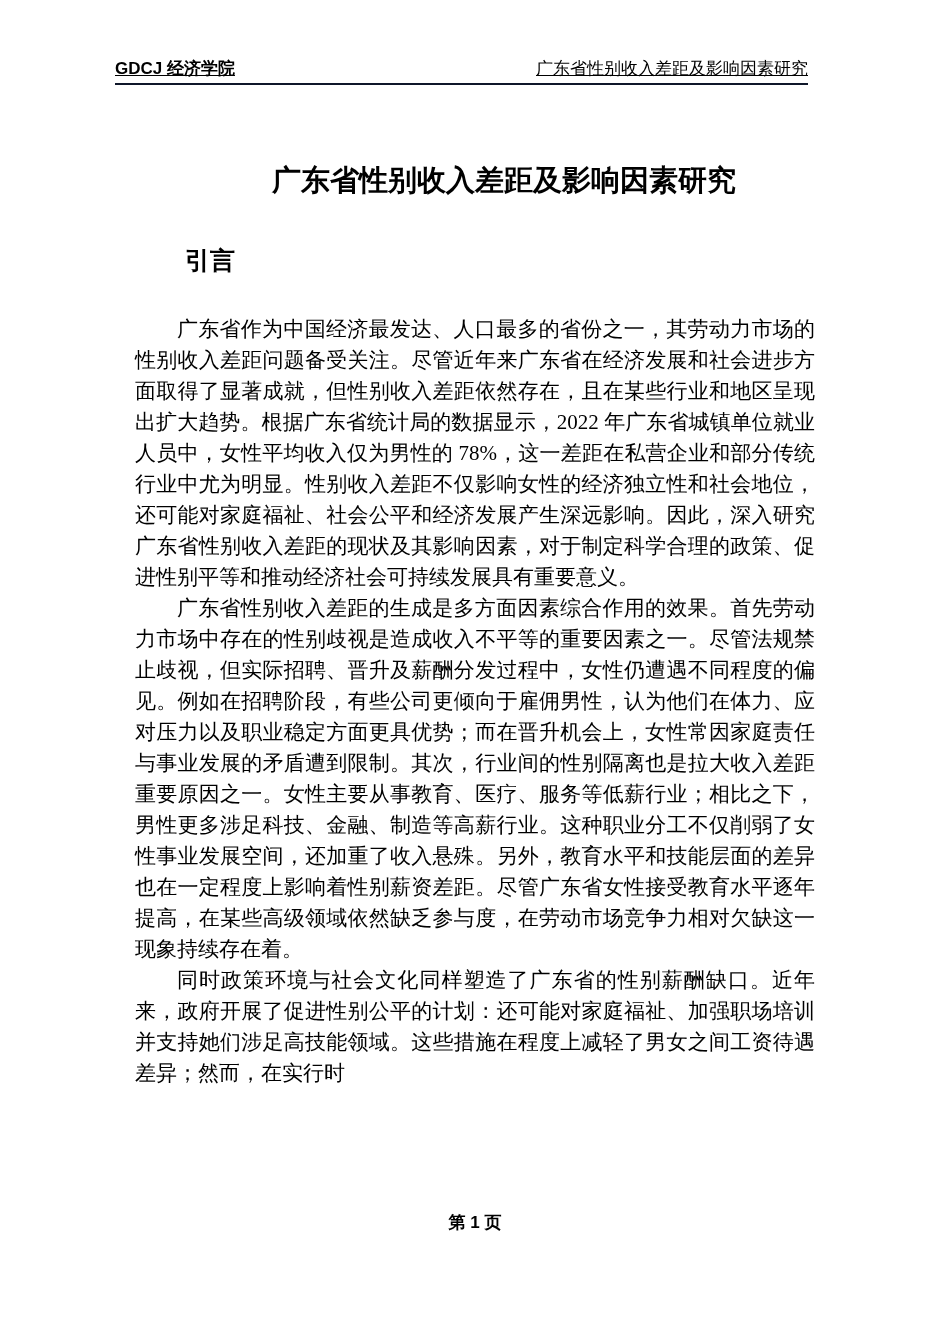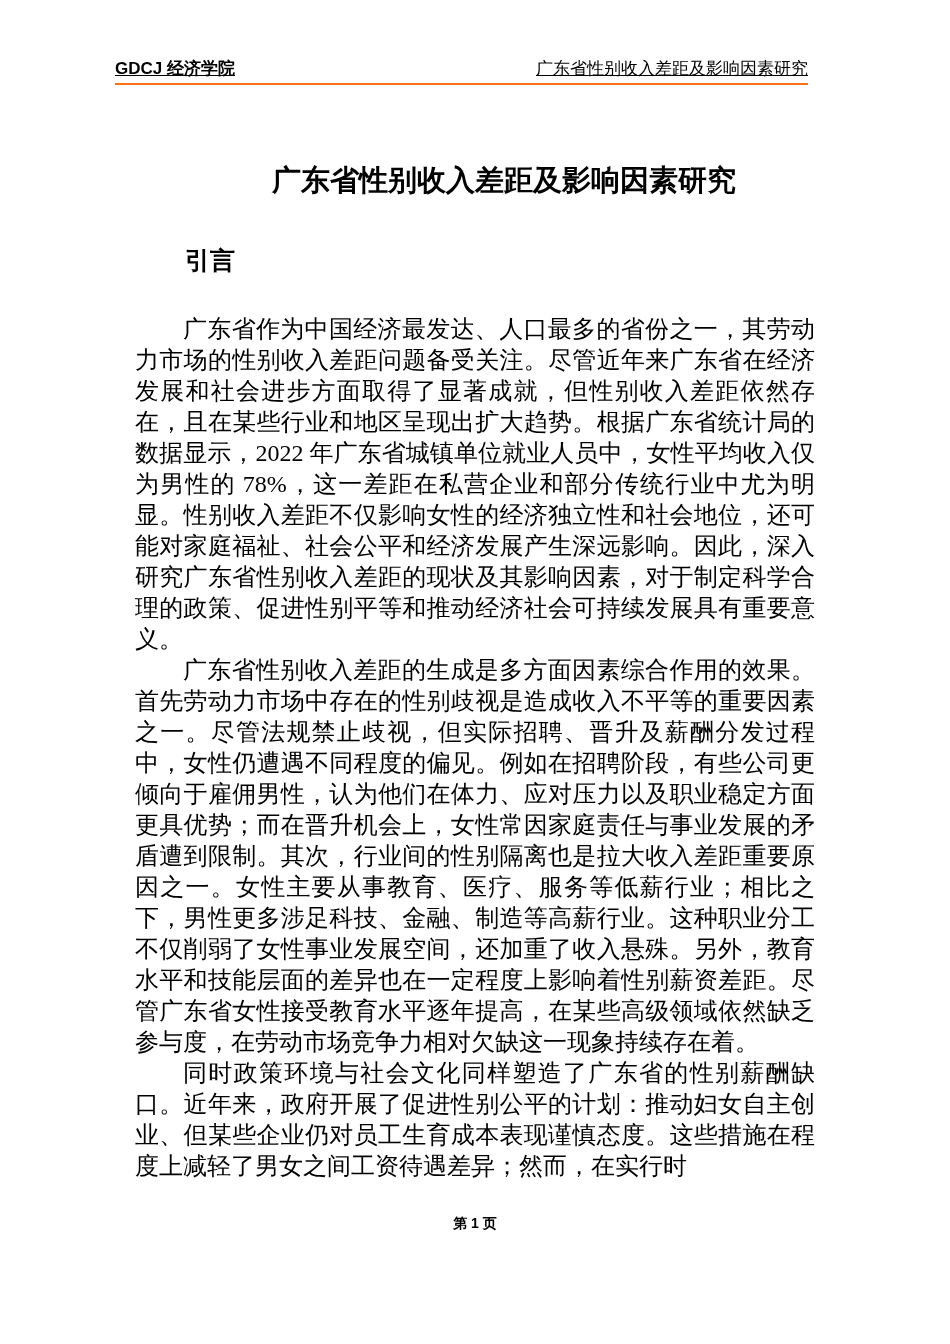--- a/index.html
+++ b/index.html
@@ -17,21 +17,21 @@
     overflow: hidden;
   }
   .doc-header {
     position: absolute;
     top: 58px;
     left: 115px;
     width: 693px;
     display: flex;
     justify-content: space-between;
     align-items: flex-end;
-    border-bottom: 2px solid #f97316;
+    border-bottom: 2px solid #0f172a;
     padding-bottom: 3px;
     font-size: 17px;
     line-height: 22px;
   }
   .doc-header .hdr-left {
     font-family: "Liberation Sans", sans-serif;
     font-weight: bold;
     text-decoration: underline;
     white-space: nowrap;
   }
@@ -65,56 +65,56 @@
     font-weight: bold;
     font-size: 25px;
     line-height: 34px;
     margin: 0;
   }
   .body-text {
     position: absolute;
     top: 314px;
     left: 135px;
     width: 680px;
-    font-size: 24px;
+    font-size: 21px;
     line-height: 31px;
     text-align: justify;
   }
   .body-text p {
     margin: 0;
     text-indent: 2em;
     word-break: break-all;
   }
   .doc-footer {
     position: absolute;
     top: 1212px;
     left: 0;
     width: 950px;
     text-align: center;
     font-family: "Liberation Sans", sans-serif;
     font-weight: bold;
-    font-size: 14px;
+    font-size: 17px;
     line-height: 22px;
   }
 </style>
 </head>
 <body>
 
 <div class="page">
 
   <div class="doc-header">
     <span class="hdr-left">GDCJ 经济学院</span>
     <span class="hdr-right">广东省性别收入差距及影响因素研究</span>
   </div>
 
   <h1 class="doc-title">广东省性别收入差距及影响因素研究</h1>
 
   <h2 class="section-heading">引言</h2>
 
   <div class="body-text">
     <p>广东省作为中国经济最发达、人口最多的省份之一，其劳动力市场的性别收入差距问题备受关注。尽管近年来广东省在经济发展和社会进步方面取得了显著成就，但性别收入差距依然存在，且在某些行业和地区呈现出扩大趋势。根据广东省统计局的数据显示，2022 年广东省城镇单位就业人员中，女性平均收入仅为男性的 78%，这一差距在私营企业和部分传统行业中尤为明显。性别收入差距不仅影响女性的经济独立性和社会地位，还可能对家庭福祉、社会公平和经济发展产生深远影响。因此，深入研究广东省性别收入差距的现状及其影响因素，对于制定科学合理的政策、促进性别平等和推动经济社会可持续发展具有重要意义。</p>
     <p>广东省性别收入差距的生成是多方面因素综合作用的效果。首先劳动力市场中存在的性别歧视是造成收入不平等的重要因素之一。尽管法规禁止歧视，但实际招聘、晋升及薪酬分发过程中，女性仍遭遇不同程度的偏见。例如在招聘阶段，有些公司更倾向于雇佣男性，认为他们在体力、应对压力以及职业稳定方面更具优势；而在晋升机会上，女性常因家庭责任与事业发展的矛盾遭到限制。其次，行业间的性别隔离也是拉大收入差距重要原因之一。女性主要从事教育、医疗、服务等低薪行业；相比之下，男性更多涉足科技、金融、制造等高薪行业。这种职业分工不仅削弱了女性事业发展空间，还加重了收入悬殊。另外，教育水平和技能层面的差异也在一定程度上影响着性别薪资差距。尽管广东省女性接受教育水平逐年提高，在某些高级领域依然缺乏参与度，在劳动市场竞争力相对欠缺这一现象持续存在着。</p>
-    <p>同时政策环境与社会文化同样塑造了广东省的性别薪酬缺口。近年来，政府开展了促进性别公平的计划：推动妇女自主创业、但某些企业仍对员工生育成本表现谨慎态度。这些措施在程度上减轻了男女之间工资待遇差异；然而，在实行时</p>
+    <p>同时政策环境与社会文化同样塑造了广东省的性别薪酬缺口。近年来，政府开展了促进性别公平的计划：还可能对家庭福祉、加强职场培训并支持她们涉足高技能领域。这些措施在程度上减轻了男女之间工资待遇差异；然而，在实行时</p>
   </div>
 
   <div class="doc-footer">第 1 页</div>
 
 </div>
 
 </body></html>

